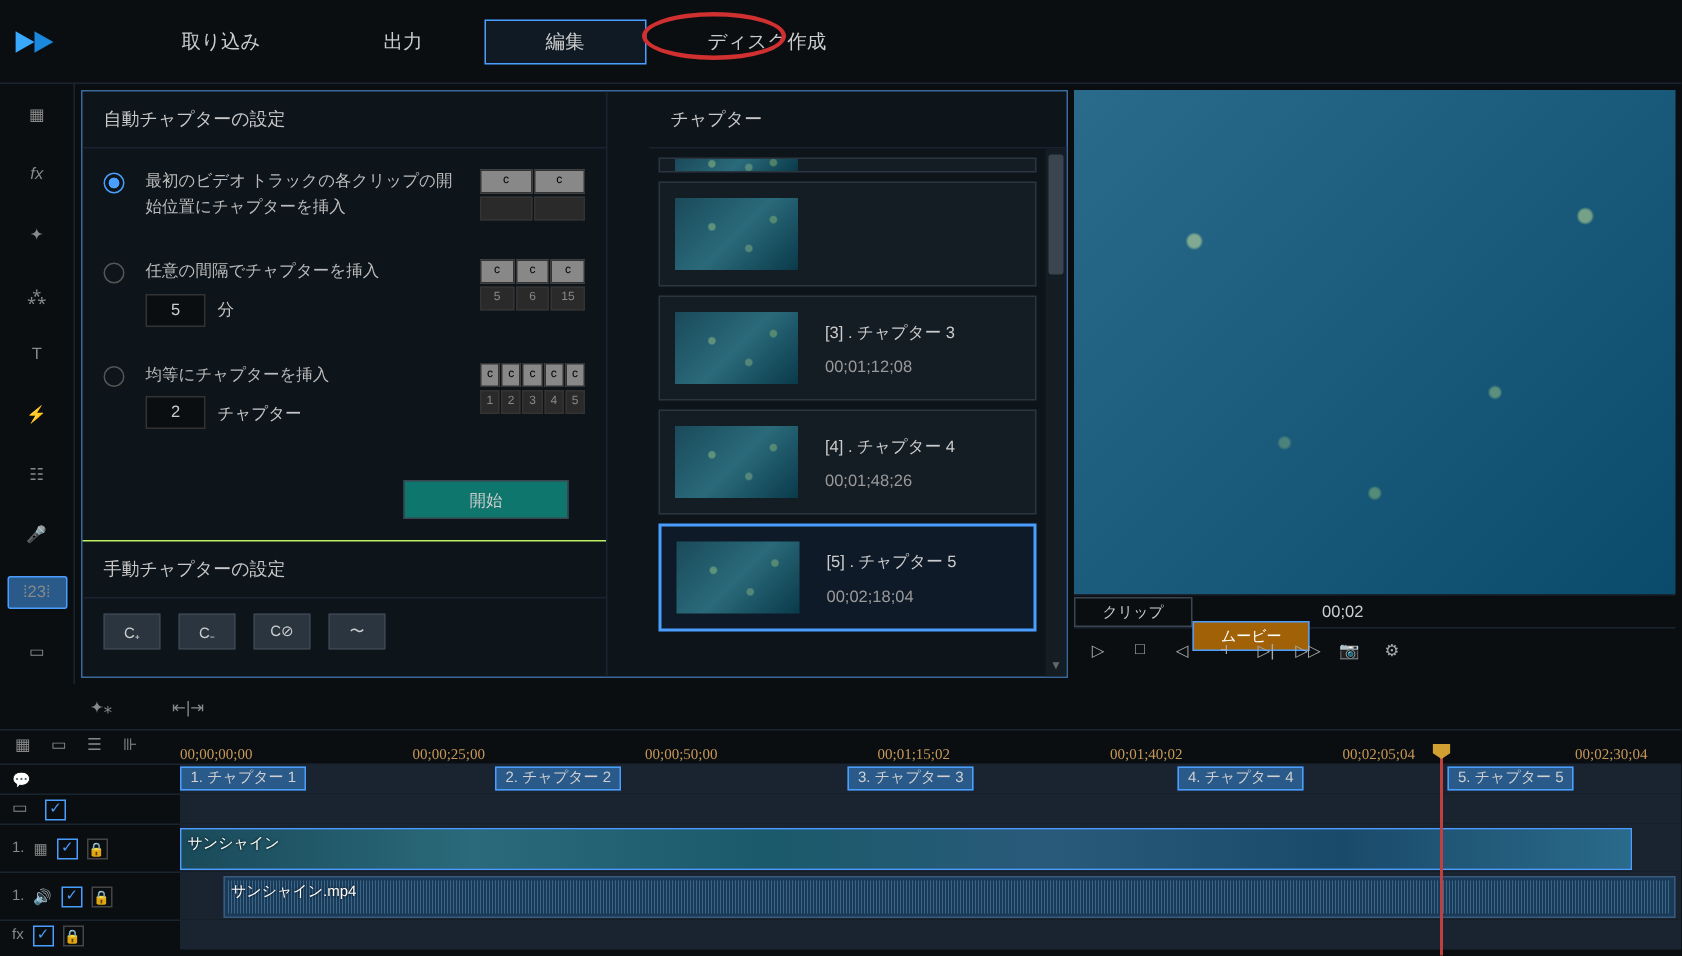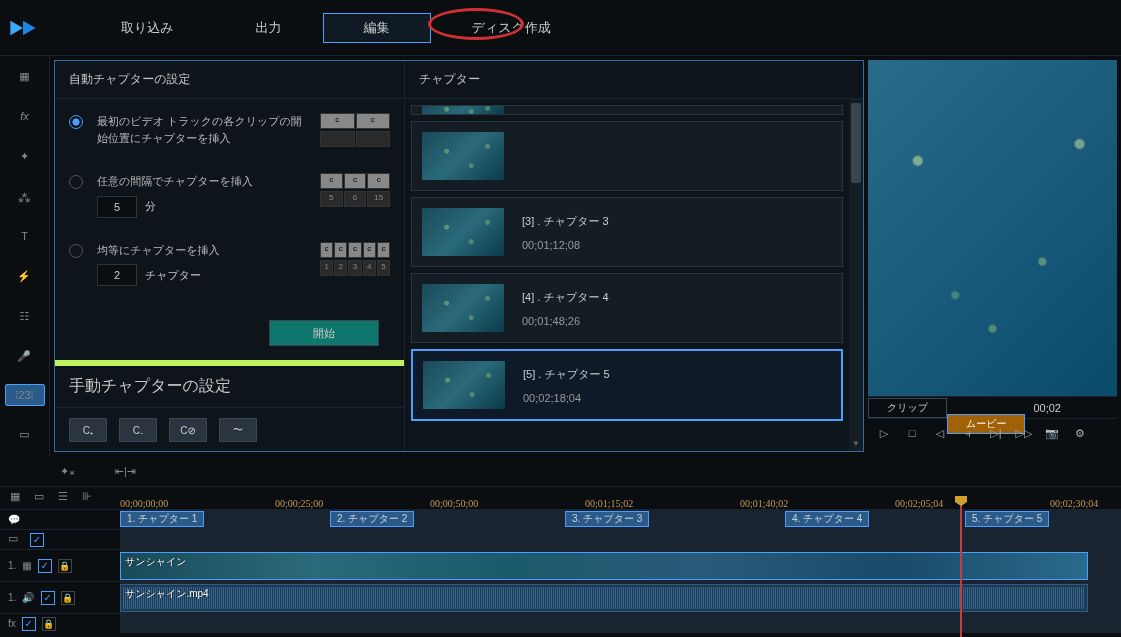--- a/index.html
+++ b/index.html
@@ -9,37 +9,37 @@
 .logo svg{width:30px;height:18px;}
 .main-tabs{display:flex;gap:0;align-items:center;}
 .main-tab{padding:5px 40px;border:1px solid transparent;cursor:pointer;font-size:13px;color:#ccc;}
 .main-tab.active{border:1px solid #4a9eff;background:#0f1a24;}
 .main-tab.highlighted{position:relative;}
 .highlight-oval{position:absolute;border:3px solid #d03030;border-radius:50%;width:96px;height:32px;left:-4px;top:-6px;}
 .workspace{display:flex;height:400px;}
 .side-strip{width:50px;background:#0a0e11;border-right:1px solid #1a2430;display:flex;flex-direction:column;align-items:center;padding-top:8px;gap:16px;}
 .side-icon{width:24px;height:24px;display:flex;align-items:center;justify-content:center;color:#888;cursor:pointer;}
 .side-icon.active{background:#2a5a8a;border:1px solid #4a9eff;width:40px;height:22px;border-radius:2px;}
-.center-panel{width:810px;border:1px solid #3a6a9a;margin:4px;background:#0d141a;display:flex;}
+.center-panel{width:658px;border:1px solid #3a6a9a;margin:4px;background:#0d141a;display:flex;gap:28px;}
 .settings-col{width:350px;border-right:1px solid #1a2430;}
 .panel-header{padding:10px 14px;font-size:12px;color:#c8c8c8;border-bottom:1px solid #1a2430;}
 .auto-section{padding:14px;}
 .radio-row{display:flex;align-items:flex-start;gap:14px;margin-bottom:24px;}
 .radio-btn{width:14px;height:14px;border:1px solid #555;border-radius:50%;margin-top:2px;flex-shrink:0;}
 .radio-btn.checked{border-color:#4a9eff;background:radial-gradient(circle,#4a9eff 0 40%,transparent 45%);}
 .radio-content{flex:1;}
 .radio-label{font-size:11px;line-height:1.5;color:#bbb;}
 .radio-input-row{display:flex;align-items:center;gap:8px;margin-top:6px;}
 .num-input{width:40px;height:22px;background:#0a0e11;border:1px solid #333;color:#ccc;text-align:center;font-size:11px;}
 .mini-strip{width:70px;}
 .mini-strip .strip-row{height:16px;display:flex;gap:1px;margin-bottom:2px;}
 .strip-cell{flex:1;background:#888;border:1px solid #333;font-size:8px;color:#000;text-align:center;line-height:12px;}
 .strip-cell.dark{background:#2a2a2a;color:#888;}
 .start-btn{width:110px;height:26px;background:#0f766e;border:1px solid #3a4550;color:#ccc;cursor:pointer;font-size:11px;margin-left:200px;margin-top:10px;}
-.manual-header{padding:10px 14px;border-top:6px solid #bef264;border-bottom:1px solid #1a2430;font-size:16px;}
+.manual-header{padding:10px 14px;border-top:1px solid #bef264;border-bottom:1px solid #1a2430;font-size:12px;}
 .manual-btns{display:flex;gap:12px;padding:10px 14px;}
 .tool-btn{width:38px;height:24px;background:#2a3540;border:1px solid #3a4550;color:#ccc;display:flex;align-items:center;justify-content:center;cursor:pointer;font-size:10px;}
 .chapter-col{flex:1;display:flex;flex-direction:column;}
 .chapter-list{flex:1;overflow-y:auto;padding:6px;}
 .chapter-item{display:flex;gap:18px;padding:10px;border:1px solid #2a3540;margin-bottom:6px;background:#141c24;cursor:pointer;}
 .chapter-item.selected{border:2px solid #4a9eff;background:#0f1a28;}
 .chapter-thumb{width:82px;height:48px;background:linear-gradient(135deg,#1a4a5a,#2a6a7a,#0a3a4a);position:relative;overflow:hidden;}
 .chapter-thumb::after{content:"";position:absolute;inset:0;background:radial-gradient(circle at 30% 40%,rgba(180,220,140,.4)2px,transparent 3px),radial-gradient(circle at 60% 70%,rgba(200,230,150,.3)2px,transparent 3px),radial-gradient(circle at 80% 30%,rgba(160,200,120,.4)2px,transparent 3px);}
 .chapter-info{display:flex;flex-direction:column;justify-content:center;gap:10px;}
 .chapter-title{font-size:11px;color:#ccc;}
@@ -67,21 +67,21 @@
 .tl-tick{position:absolute;font-family:Liberation Serif, serif;}
 .tl-playhead{position:absolute;top:0;width:2px;height:160px;background:#c04040;z-index:5;}
 .tl-playhead::before{content:"";position:absolute;top:-2px;left:-5px;width:12px;height:10px;background:#d0a030;clip-path:polygon(0 0,100% 0,100% 60%,50% 100%,0 60%);}
 .tl-track{display:flex;height:20px;border-top:1px solid #1a2430;align-items:center;}
 .tl-track.tall{height:32px;}
 .track-head{width:120px;display:flex;gap:6px;align-items:center;padding-left:8px;font-size:10px;color:#888;}
 .track-content{flex:1;height:100%;position:relative;background:#1a2430;}
 .chapter-marker{position:absolute;top:1px;height:16px;background:#2a5a8a;border:1px solid #4a9eff;color:#d0d0d0;font-size:10px;padding:0 6px;line-height:14px;}
 .clip-bar{position:absolute;top:2px;height:28px;background:linear-gradient(90deg,#1a4a5a,#2a6a7a,#1a5a6a,#2a5a7a,#1a4a6a,#2a6a8a);border:1px solid #4a9eff;}
 .clip-label{position:absolute;left:4px;top:2px;font-size:10px;color:#fff;text-shadow:0 0 2px #000;}
-.audio-bar{position:absolute;top:2px;height:28px;background:#1a3a5a;border:1px solid #3a5a7a;}
+.audio-bar{position:absolute;top:2px;height:28px;background:#1a3a5a;border:1px solid #3a5a7a;margin-left:29px;}
 .audio-wave{position:absolute;inset:2px;background:repeating-linear-gradient(90deg,#4a7a9a 0 1px,transparent 1px 2px);opacity:.7;}
 .track-toggle{width:14px;height:14px;border:1px solid #444;display:flex;align-items:center;justify-content:center;font-size:9px;}
 .check-ico{width:14px;height:14px;border:1px solid #4a9eff;color:#4a9eff;text-align:center;font-size:10px;line-height:12px;}
 </style>
 </head>
 <body>
 
 <div class="top-bar">
   <div class="logo">
     <svg viewBox="0 0 32 20">

